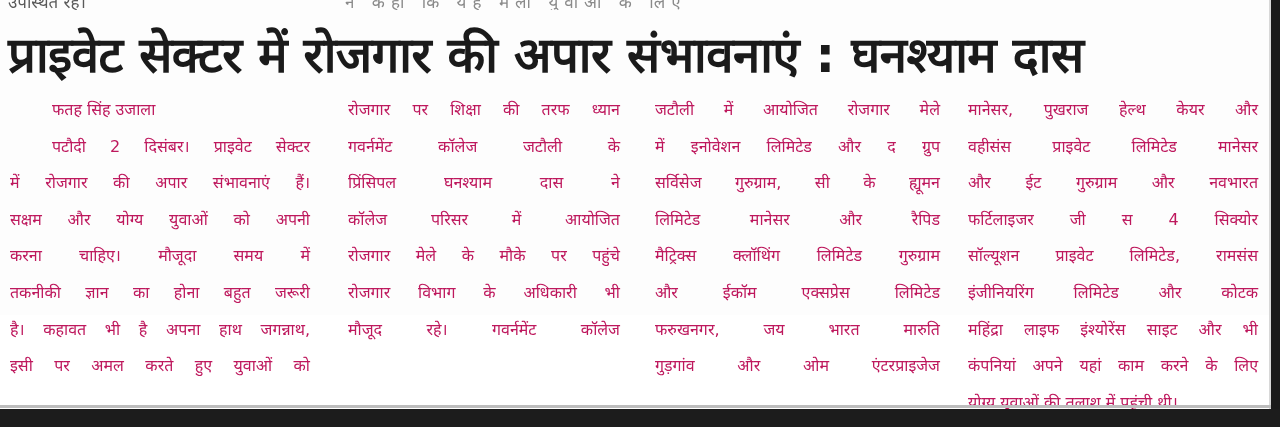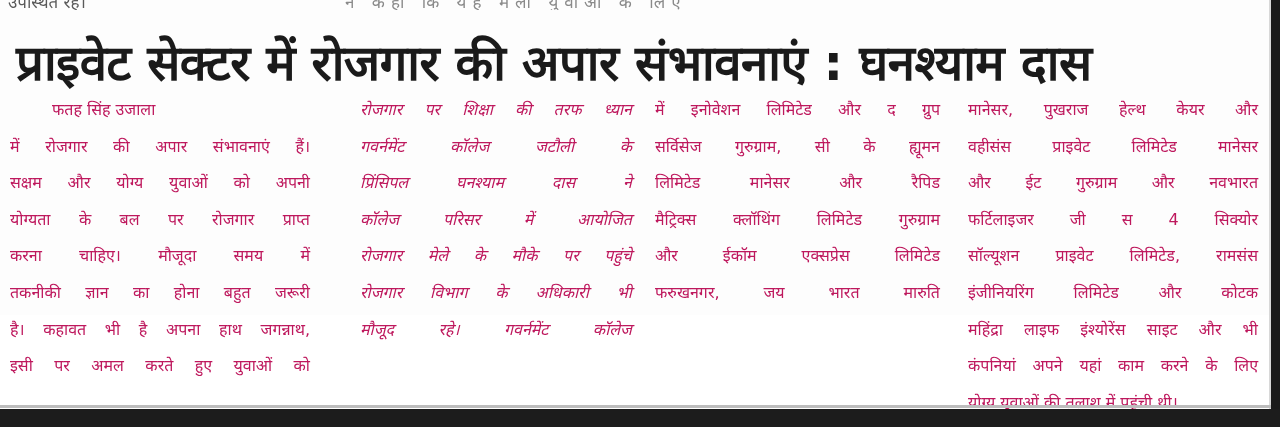--- a/index.html
+++ b/index.html
@@ -68,21 +68,21 @@
     .col .line {
       display: block;
       white-space: nowrap;
       text-align-last: justify;
       height: 36.6px;
       overflow: visible;
     }
     .col .line.indent { padding-left: 42px; }
     .col .line.left { text-align-last: left; }
     .col1 { left: 10px; width: 300px; }
-    .col2 { left: 360px; width: 272px; font-style: italic; }
+    .col2 { left: 348px; width: 272px; }
     .col3 { left: 655px; width: 285px; }
     .col4 { left: 968px; width: 290px; }
     .rule-right {
       position: absolute;
       top: 0;
       right: 0;
       width: 9px;
       height: 427px;
       background: #1a1a1a;
     }
@@ -114,52 +114,54 @@
 </head>
 <body>
 
 <div class="clipping">
 
   <div class="prev-line">
     <span class="left">उपस्थित रहे।</span>
     <span class="mid">ने कहा कि यह मेला युवाओं के लिए</span>
   </div>
 
-  <h1 class="headline" style="margin:8px;">प्राइवेट सेक्टर में रोजगार की अपार संभावनाएं :  घनश्याम दास</h1>
+  <h1 class="headline" style="margin:0;">प्राइवेट सेक्टर में रोजगार की अपार संभावनाएं :  घनश्याम दास</h1>
 
   <div class="columns">
 
     <div class="col col1">
       <span class="line indent left">फतह सिंह उजाला</span>
+      <span class="line indent">पटौदी 2 दिसंबर। प्राइवेट सेक्टर</span>
       <span class="line">में रोजगार की अपार संभावनाएं हैं।</span>
       <span class="line">सक्षम और योग्य युवाओं को अपनी</span>
-      <span class="line">योग्यता के बल पर रोजगार प्राप्त</span>
       <span class="line">करना चाहिए। मौजूदा समय में</span>
       <span class="line">तकनीकी ज्ञान का होना बहुत जरूरी</span>
       <span class="line">है। कहावत भी है अपना हाथ जगन्नाथ,</span>
       <span class="line">इसी पर अमल करते हुए युवाओं को</span>
     </div>
 
     <div class="col col2">
       <span class="line">रोजगार पर शिक्षा की तरफ ध्यान</span>
       <span class="line">गवर्नमेंट कॉलेज जटौली के</span>
       <span class="line">प्रिंसिपल घनश्याम दास ने</span>
       <span class="line">कॉलेज परिसर में आयोजित</span>
       <span class="line">रोजगार मेले के मौके पर पहुंचे</span>
       <span class="line">रोजगार विभाग के अधिकारी भी</span>
       <span class="line">मौजूद रहे। गवर्नमेंट कॉलेज</span>
     </div>
 
     <div class="col col3">
+      <span class="line">जटौली में आयोजित रोजगार मेले</span>
       <span class="line">में इनोवेशन लिमिटेड और द ग्रुप</span>
       <span class="line">सर्विसेज गुरुग्राम, सी के ह्यूमन</span>
       <span class="line">लिमिटेड मानेसर और रैपिड</span>
       <span class="line">मैट्रिक्स क्लॉथिंग लिमिटेड गुरुग्राम</span>
       <span class="line">और ईकॉम एक्सप्रेस लिमिटेड</span>
       <span class="line">फरुखनगर, जय भारत मारुति</span>
+      <span class="line">गुड़गांव और ओम एंटरप्राइजेज</span>
     </div>
 
     <div class="col col4">
       <span class="line">मानेसर, पुखराज हेल्थ केयर और</span>
       <span class="line">वहीसंस प्राइवेट लिमिटेड मानेसर</span>
       <span class="line">और ईट गुरुग्राम और नवभारत</span>
       <span class="line">फर्टिलाइजर जी स 4 सिक्योर</span>
       <span class="line">सॉल्यूशन प्राइवेट लिमिटेड, रामसंस</span>
       <span class="line">इंजीनियरिंग लिमिटेड और कोटक</span>
       <span class="line">महिंद्रा लाइफ इंश्योरेंस साइट और भी</span>

